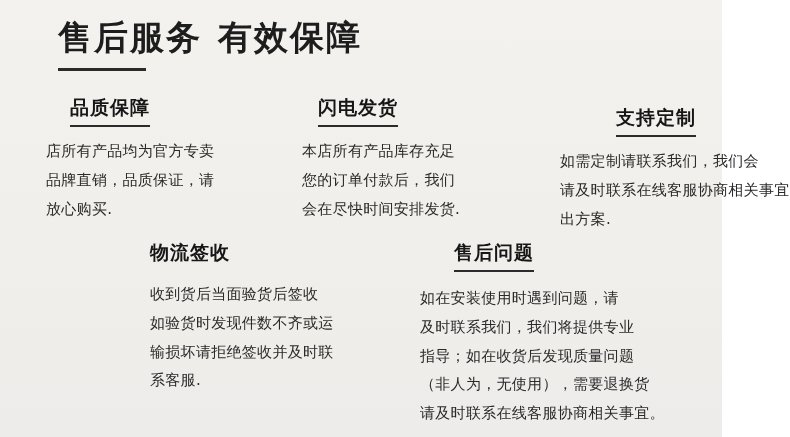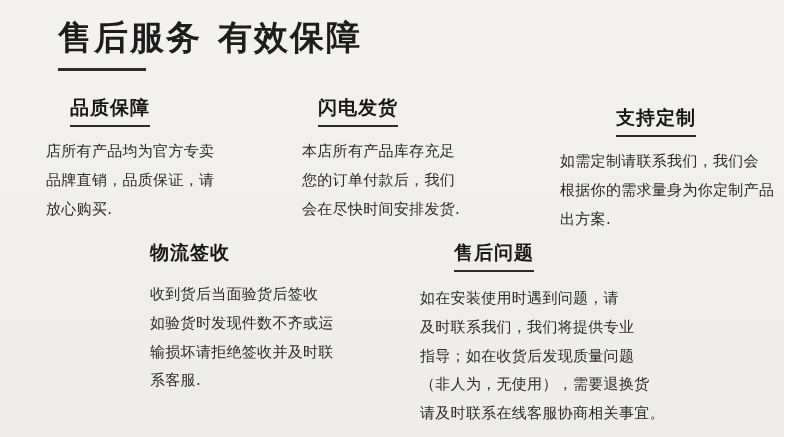--- a/index.html
+++ b/index.html
@@ -8,21 +8,21 @@
   }
   body {
     width: 790px;
     height: 437px;
     font-family: "DejaVu Sans", sans-serif;
     background: #ffffff;
     overflow: hidden;
   }
   .page {
     position: relative;
-    width: 784px;
+    width: 722px;
     height: 437px;
     background: linear-gradient(to bottom, #f3f2ee 0%, #f0efeb 55%, #edecea 100%);
     box-sizing: border-box;
   }
 
   
   .heading-wrap {
     position: absolute;
     left: 58px;
     top: 16px;
@@ -113,21 +113,21 @@
       <span class="line">本店所有产品库存充足</span>
       <span class="line">您的订单付款后，我们</span>
       <span class="line">会在尽快时间安排发货.</span>
     </div>
   </div>
 
   <div class="block b3">
     <div class="block-title underline">支持定制</div>
     <div class="block-body">
       <span class="line">如需定制请联系我们，我们会</span>
-      <span class="line">根据你的需求量身为你定制产品</span>
+      <span class="line">请及时联系在线客服协商相关事宜</span>
       <span class="line">出方案.</span>
     </div>
   </div>
 
   <div class="block b4">
     <div class="block-title">物流签收</div>
     <div class="block-body">
       <span class="line">收到货后当面验货后签收</span>
       <span class="line">如验货时发现件数不齐或运</span>
       <span class="line">输损坏请拒绝签收并及时联</span>

